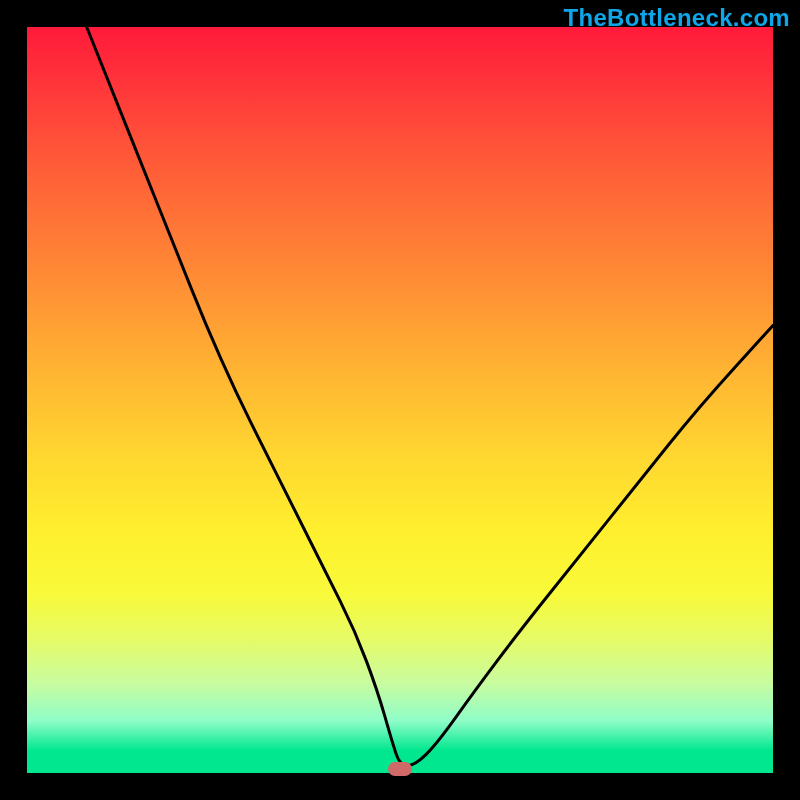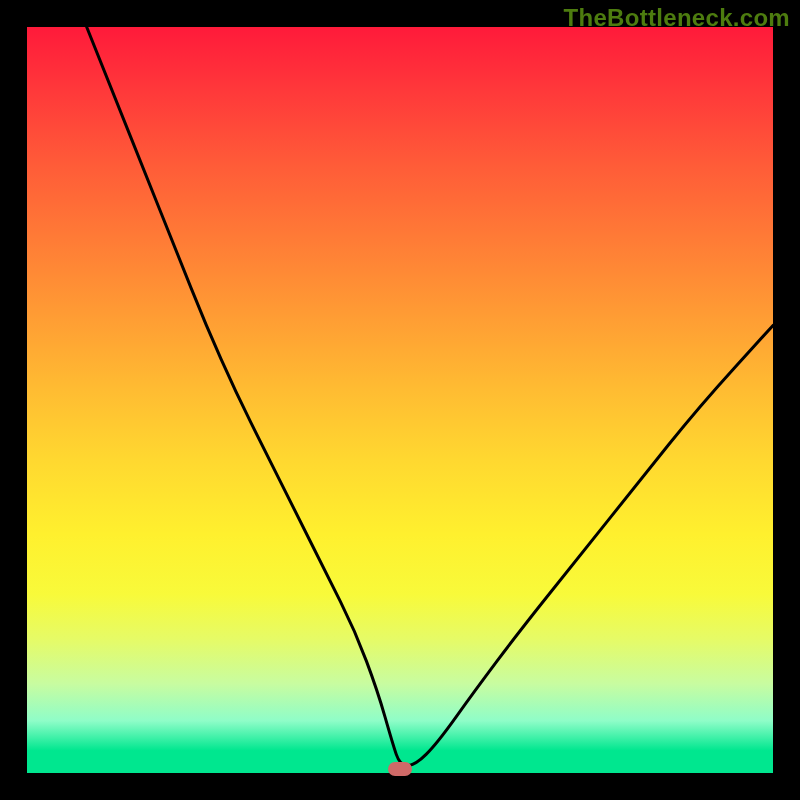--- a/index.html
+++ b/index.html
@@ -14,21 +14,21 @@
   .frame {
     position: relative;
     width: 800px;
     height: 800px;
     background: #000;
   }
   .watermark {
     position: absolute;
     top: 4px;
     right: 10px;
-    color: #4d7c0f;
+    color: #0ea5e9;
     font-size: 24px;
     font-weight: 600;
     letter-spacing: 0.3px;
     z-index: 10;
     user-select: none;
   }
   .plot-area {
     position: absolute;
     left: 27px;
     top: 27px;

